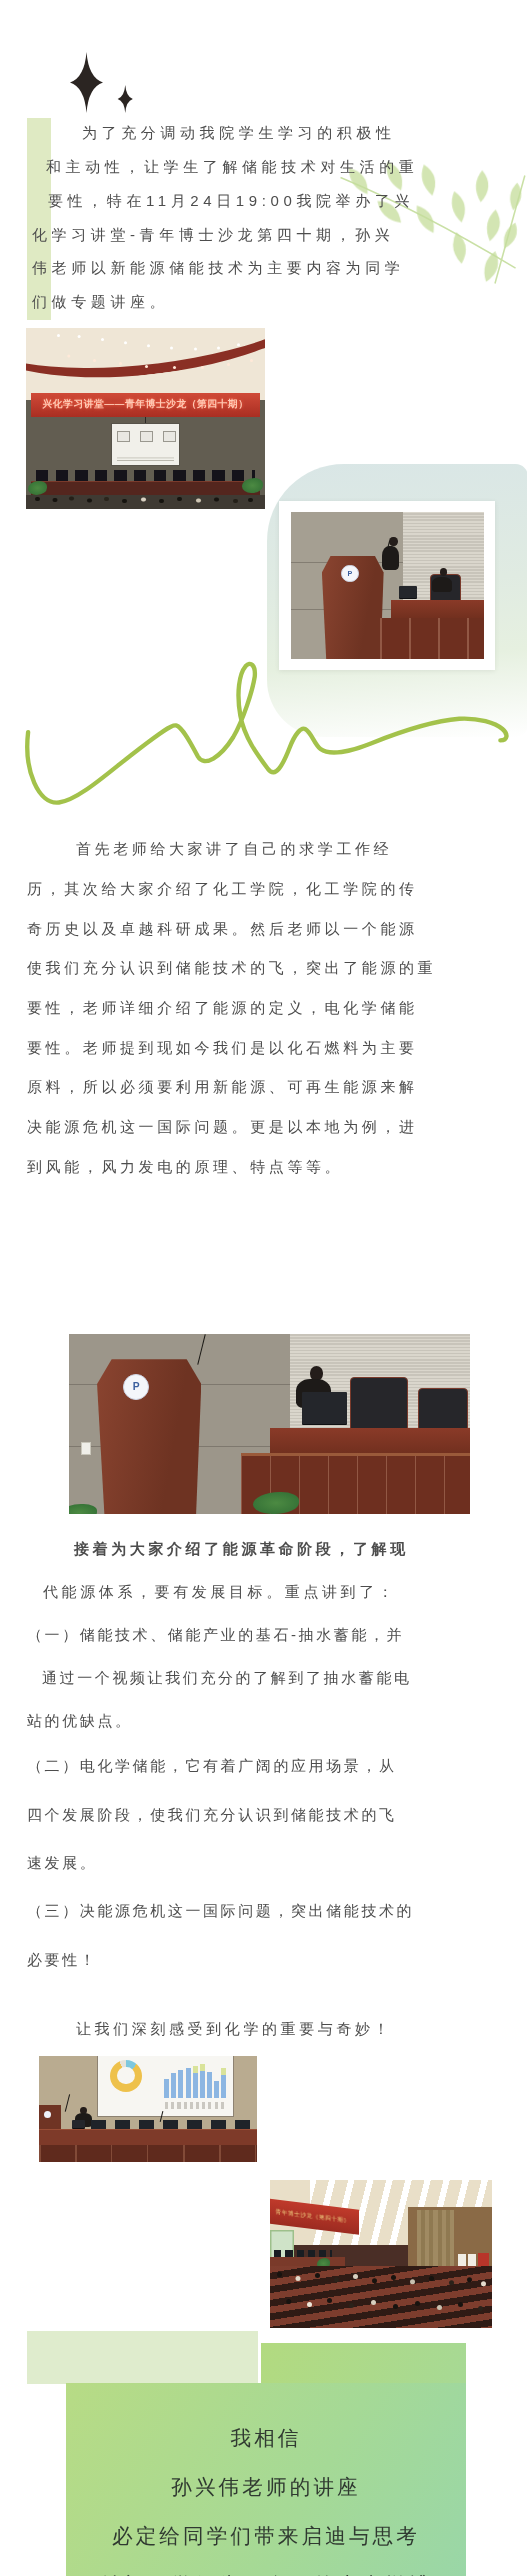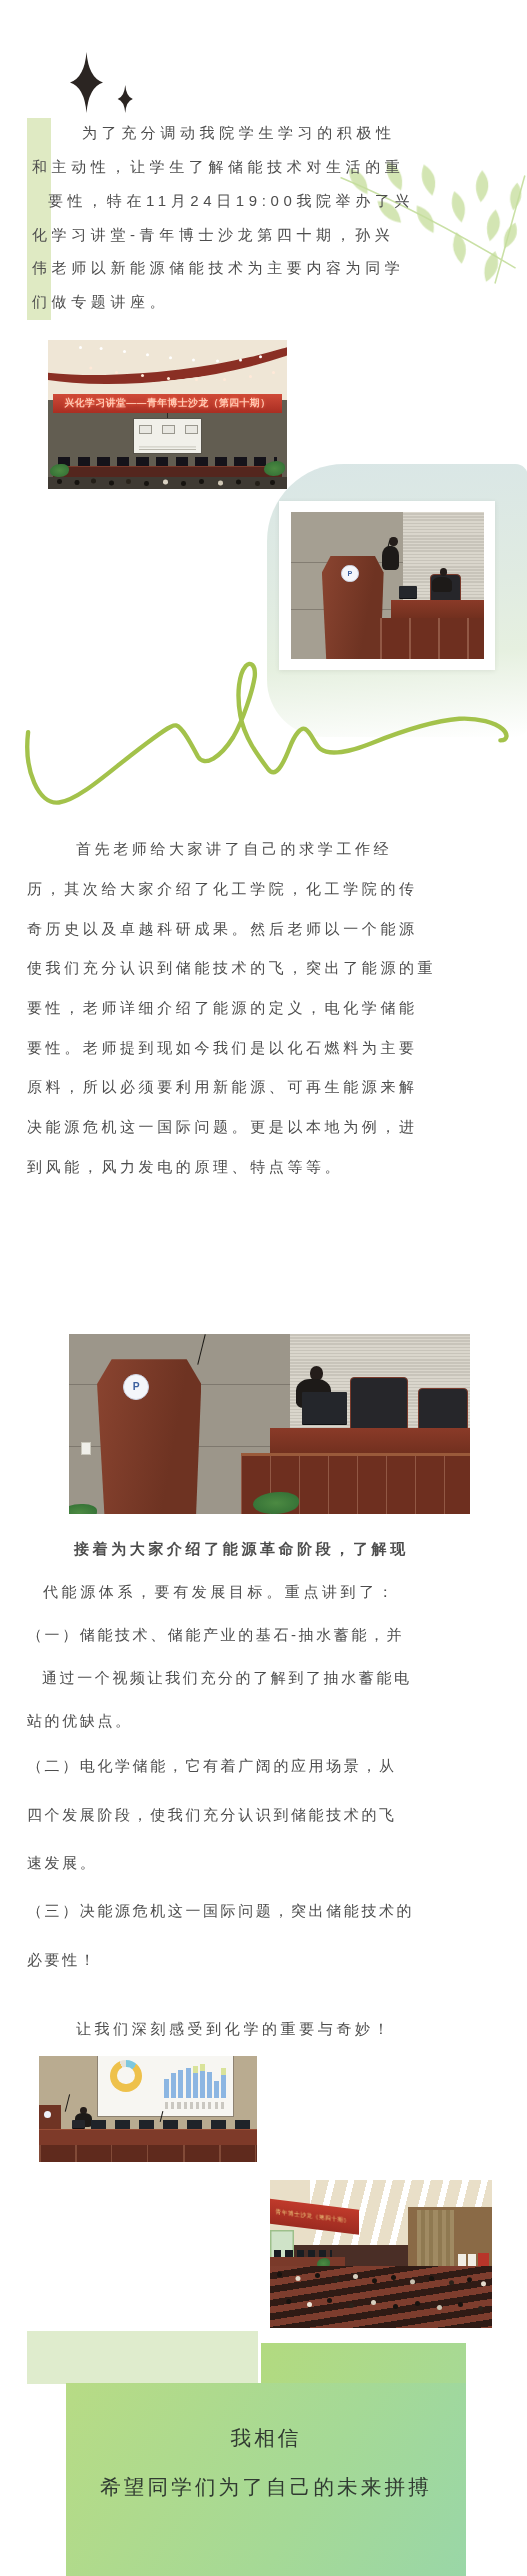--- a/index.html
+++ b/index.html
@@ -15,21 +15,21 @@
   #green-bar{left:27px;top:118px;width:24px;height:202px;background:#dfeac3;}
   #leaf-svg{left:325px;top:160px;}
   #squiggle-svg{left:0;top:654px;}
   #blob{left:267px;top:464px;width:261px;height:273px;border-radius:77px 12.4px 12.4px 57px;
         background:linear-gradient(175deg,#d9e6e6 0%,#e0ebe2 45%,#e6f0e0 70%,rgba(255,255,255,0) 100%);}
   
   .photo{position:absolute;overflow:hidden;background:#777;}
   #photo2-card{left:279px;top:501px;width:216px;height:169px;background:#ffffff;
                box-shadow:0 1px 5.2px rgba(0,0,0,0.08);}
   
-  #photo1{left:26px;top:340px;width:239px;height:149px;background:#615d51;margin-left:22px;}
+  #photo1{left:26px;top:328px;width:239px;height:181px;background:#615d51;}
   .ph1-ceil{left:0;top:0;width:100%;height:40%;background:#efe6d6;overflow:hidden;}
   .ph1-arc1{left:-28%;top:-130%;width:160%;height:180%;border-radius:50%;
             border-bottom:10.3px solid #8a2f24;transform:rotate(-7deg);}
   .ph1-arc2{left:-18%;top:-118%;width:150%;height:172%;border-radius:50%;
             border-bottom:17.5px solid #c0structural4b38;border-bottom-color:#b8432f;transform:rotate(-5deg);}
   .ph1-dots{left:31px;top:6.2px;width:3.1px;height:3.1px;border-radius:50%;background:#fff;
             box-shadow:20.6px 1px 0 #fff,44px 4.1px 0 #fff,67px 7.2px 0 #fff,90px 10.3px 0 #fff,
             113px 12.4px 0 #fff,137px 13.4px 0 #fff,160px 12.4px 0 #fff,180px 9.3px 0 #fff,
             10.3px 20.6px 0 #ffe9d8,36px 25px 0 #ffe9d8,62px 28px 0 #ffe9d8,88px 31px 0 #ffe9d8,
             116px 32px 0 #ffe9d8,144px 32px 0 #ffe9d8,170px 29px 0 #ffe9d8,193px 25px 0 #ffe9d8;}
@@ -158,21 +158,21 @@
     <g stroke="#c4dd9c" stroke-width="3" fill="none" opacity="0.9">
       <path d="M30 34 Q180 96 370 210"></path>
       <path d="M388 30 Q360 130 330 240"></path>
     </g>
   </svg>
 
   <div id="green-bar" class="abs"></div>
 
   <div>
     <div class="tline ls9" style="left:82px;top:125px;">为了充分调动我院学生学习的积极性</div>
-    <div class="tline ls9" style="left:32px;top:159px;">和主动性，让学生了解储能技术对生活的重</div>
+    <div class="tline ls9" style="left:46px;top:159px;">和主动性，让学生了解储能技术对生活的重</div>
     <div class="tline ls9" style="left:32px;top:193px;margin-left:16px;">要性，特在11月24日19:00我院举办了兴</div>
     <div class="tline ls9" style="left:32px;top:227px;">化学习讲堂-青年博士沙龙第四十期，孙兴</div>
     <div class="tline ls9" style="left:32px;top:260px;">伟老师以新能源储能技术为主要内容为同学</div>
     <div class="tline ls9" style="left:32px;top:294px;">们做专题讲座。</div>
   </div>
 
   <div id="photo1" class="photo">
     <div class="ph1-ceil abs">
       <div class="ph1-arc2 abs"></div>
       <div class="ph1-arc1 abs"></div>
@@ -328,18 +328,20 @@
     <div class="ph5-audience abs">
       <div class="ph5-rows abs"></div>
       <div class="ph5-heads abs"></div>
     </div>
   </div>
 
   <div id="pale-block" class="abs"></div>
   <div id="side-block" class="abs"></div>
   <div id="closing-box" class="abs">
     <div class="box-line">我相信</div>
+    <div class="box-line">孙兴伟老师的讲座</div>
+    <div class="box-line">必定给同学们带来启迪与思考</div>
     <div class="box-line">希望同学们为了自己的未来拼搏</div>
 
   </div>
 
 </div>
 
 
 </body></html>

